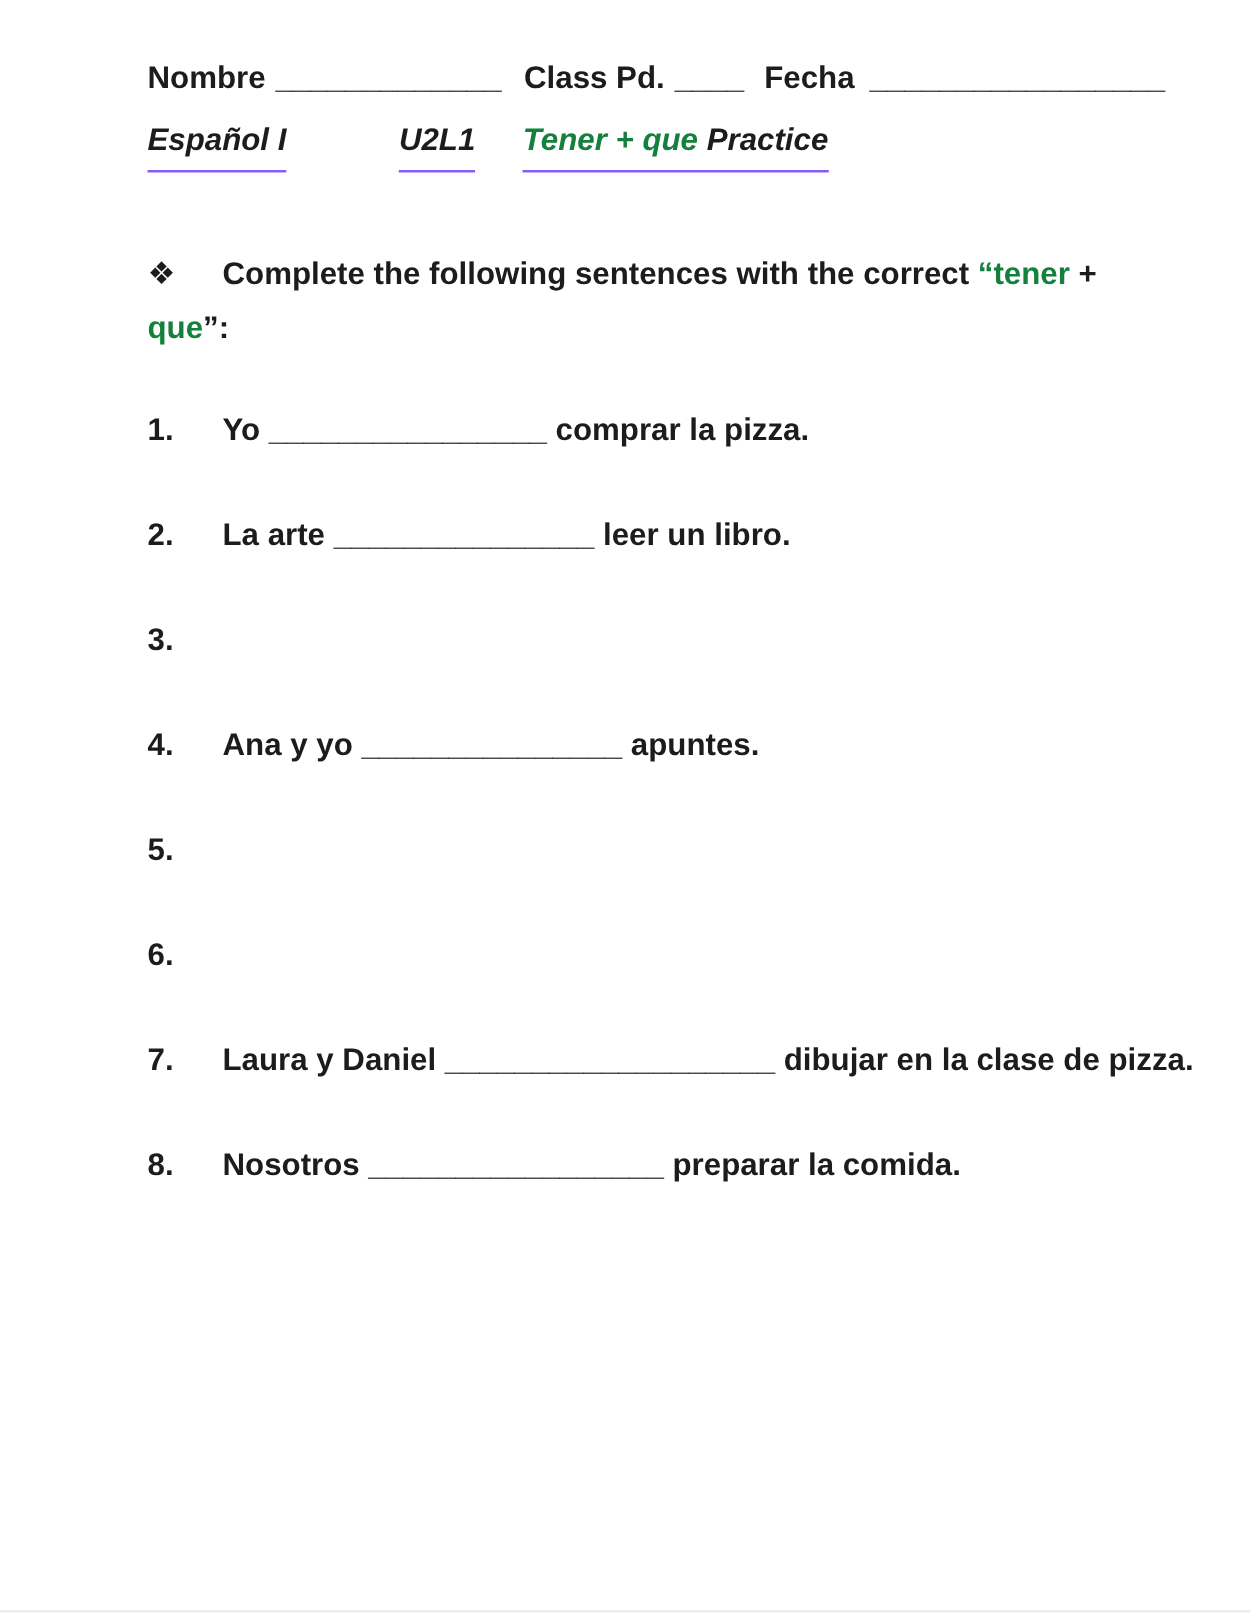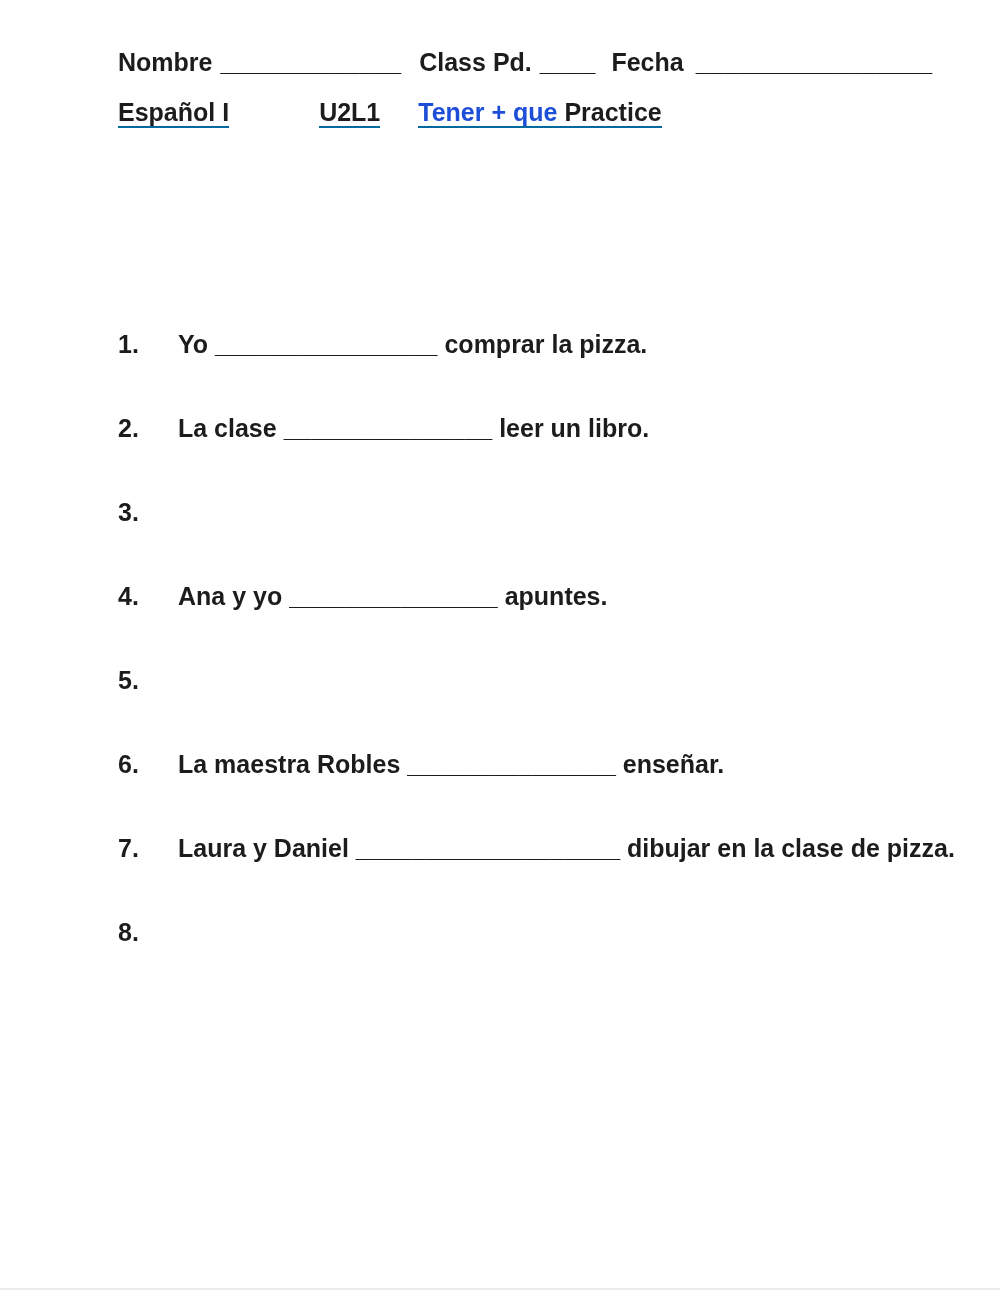--- a/index.html
+++ b/index.html
@@ -16,24 +16,24 @@
   }
   .abs { position: absolute; left: 118px; }
   #header-line { top: 48px; white-space: pre; }
   #header-line .lbl-name  { margin-right: 8px; }
   #header-line .blank-name  { margin-right: 18px; }
   #header-line .lbl-class { margin-right: 8px; }
   #header-line .blank-class { margin-right: 16px; }
   #header-line .lbl-date  { margin-right: 12px; }
 
   #course-line { top: 98px; white-space: pre; }
-  .u { border-bottom: 2px solid #0369a1; padding-bottom: 0; }
+  .u { border-bottom: 2px solid #8b5cf6; padding-bottom: 10px; font-style: italic; }
   .course-name { margin-right: 90px; }
   .unit-code   { margin-right: 38px; }
-  .red { color: #1d4ed8; }
+  .red { color: #15803d; }
 
   #instructions { top: 198px; line-height: 43px; width: 860px; }
   .bullet { display: inline-block; width: 60px; }
 
   #items { top: 330px; }
   .item { display: flex; height: 84px; align-items: flex-start; white-space: pre; }
   .num { flex: 0 0 60px; width: 60px; }
   .sentence { flex: 1 1 auto; }
 
   .scan-edge {
@@ -45,35 +45,36 @@
 </style>
 </head>
 <body>
 
 <div class="page">
 
   <div class="abs" id="header-line"><span class="lbl-name">Nombre</span><span class="blank-name">_____________</span><span class="lbl-class">Class Pd.</span><span class="blank-class">____</span><span class="lbl-date">Fecha</span><span>_________________</span></div>
 
   <div class="abs" id="course-line"><span class="u course-name">Español I</span><span class="u unit-code">U2L1</span><span class="u"><span class="red">Tener + que</span><span> Practice</span></span></div>
 
+  <div class="abs" id="instructions"><span class="bullet">❖</span><span>Complete the following sentences with the correct </span><span class="red">“tener</span><span> +</span><br><span class="red">que</span><span>”:</span></div>
 
   <div class="abs" id="items">
 
     <div class="item"><span class="num">1.</span><span class="sentence"><span>Yo </span><span>________________</span><span> comprar la pizza.</span></span></div>
 
-    <div class="item"><span class="num">2.</span><span class="sentence"><span>La clase </span><span>_______________</span><span> leer un libro.</span></span></div>
+    <div class="item"><span class="num">2.</span><span class="sentence"><span>La arte </span><span>_______________</span><span> leer un libro.</span></span></div>
 
     <div class="item"><span class="num">3.</span></div>
 
     <div class="item"><span class="num">4.</span><span class="sentence"><span>Ana y yo </span><span>_______________</span><span> apuntes.</span></span></div>
 
     <div class="item"><span class="num">5.</span></div>
 
-    <div class="item"><span class="num">6.</span><span class="sentence"><span>La maestra Robles </span><span>_______________</span><span> enseñar.</span></span></div>
+    <div class="item"><span class="num">6.</span></div>
 
     <div class="item"><span class="num">7.</span><span class="sentence"><span>Laura y Daniel </span><span>___________________</span><span> dibujar en la clase de pizza.</span></span></div>
 
-    <div class="item"><span class="num">8.</span></div>
+    <div class="item"><span class="num">8.</span><span class="sentence"><span>Nosotros </span><span>_________________</span><span> preparar la comida.</span></span></div>
 
   </div>
 
   <div class="scan-edge"></div>
 </div>
 
 </body></html>

